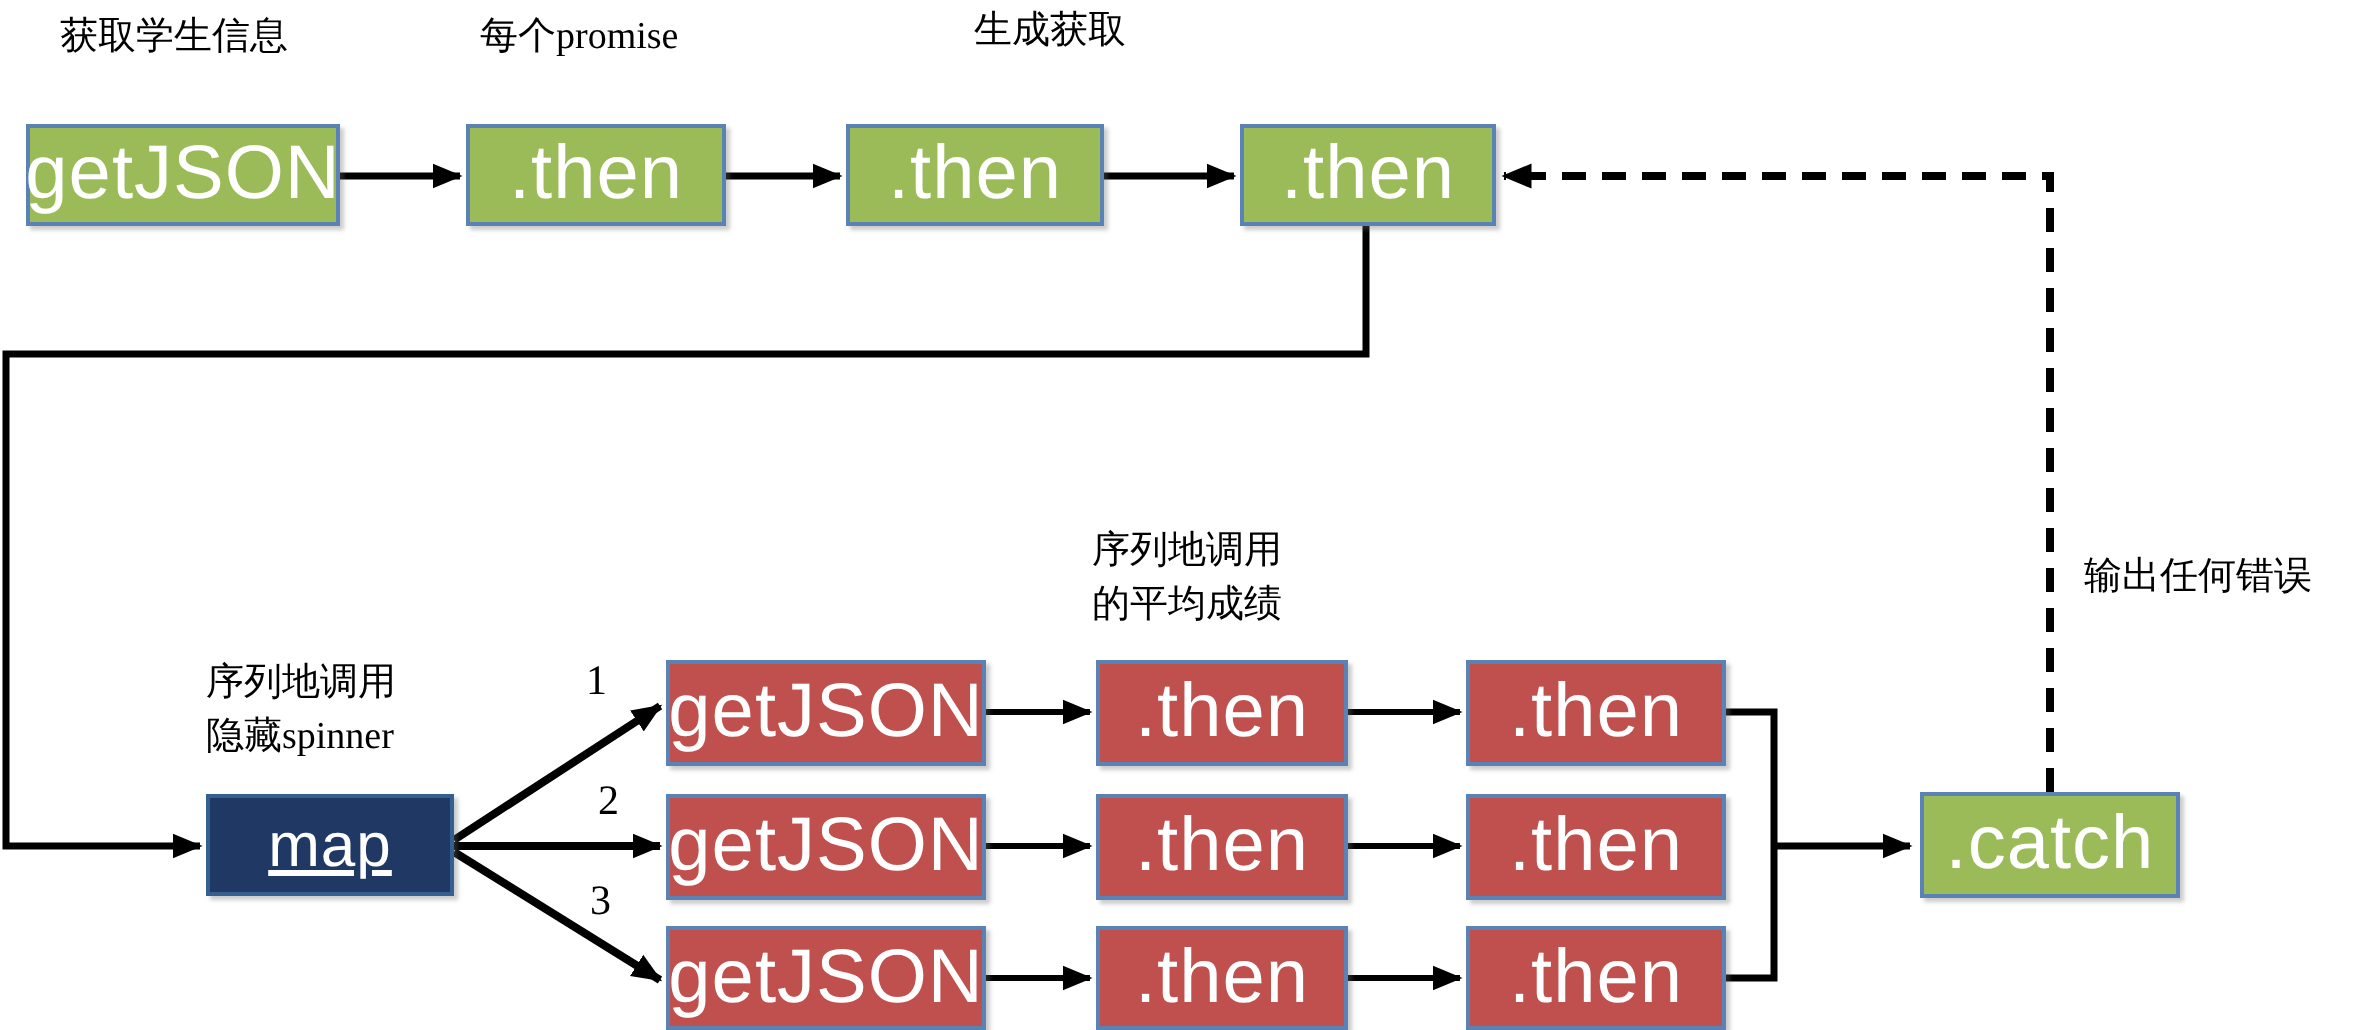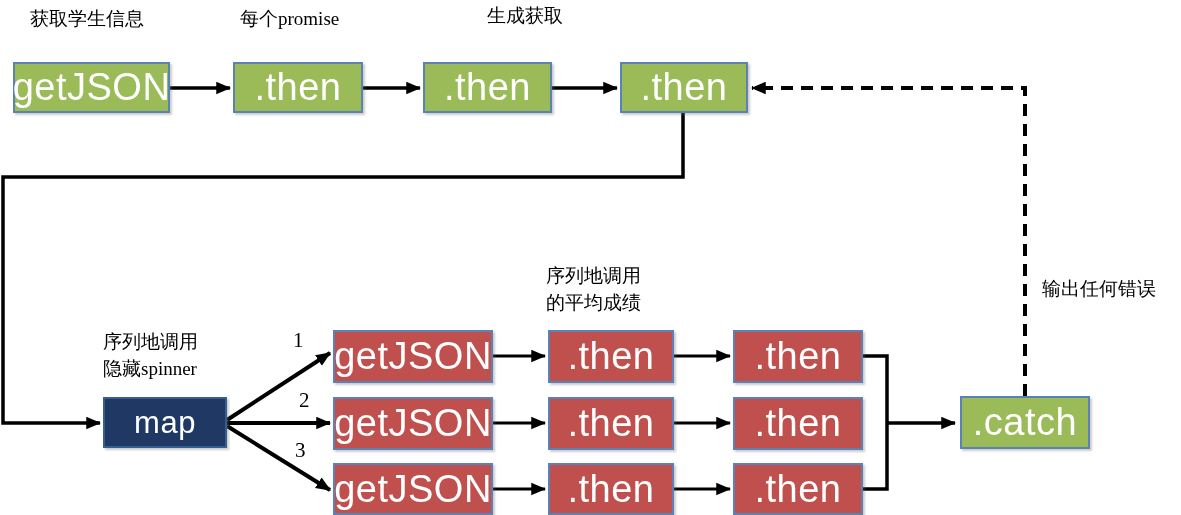--- a/index.html
+++ b/index.html
@@ -38,21 +38,21 @@
     font-family:"Liberation Serif","DejaVu Serif",serif;
     font-size:21px;
     color:#000;
   }
   
   #box-getjson-top{left:13px;top:62px;width:157px;height:51px;}
   #box-then-1{left:233px;top:62px;width:130px;height:51px;}
   #box-then-2{left:423px;top:62px;width:129px;height:51px;}
   #box-then-3{left:620px;top:62px;width:128px;height:51px;}
   
-  #box-map{left:103px;top:397px;width:124px;height:51px;}
+  #box-map{left:103px;top:397px;width:124px;height:51px;text-decoration:underline;}
   #box-catch{left:960px;top:396px;width:130px;height:53px;}
   
   .col-getjson{left:333px;width:160px;}
   .col-thenA{left:548px;width:126px;}
   .col-thenB{left:733px;width:130px;}
   .row1{top:330px;height:53px;}
   .row2{top:397px;height:53px;}
   .row3{top:463px;height:52px;}
   
   #note-get-student-info{left:30px;top:6px;}

